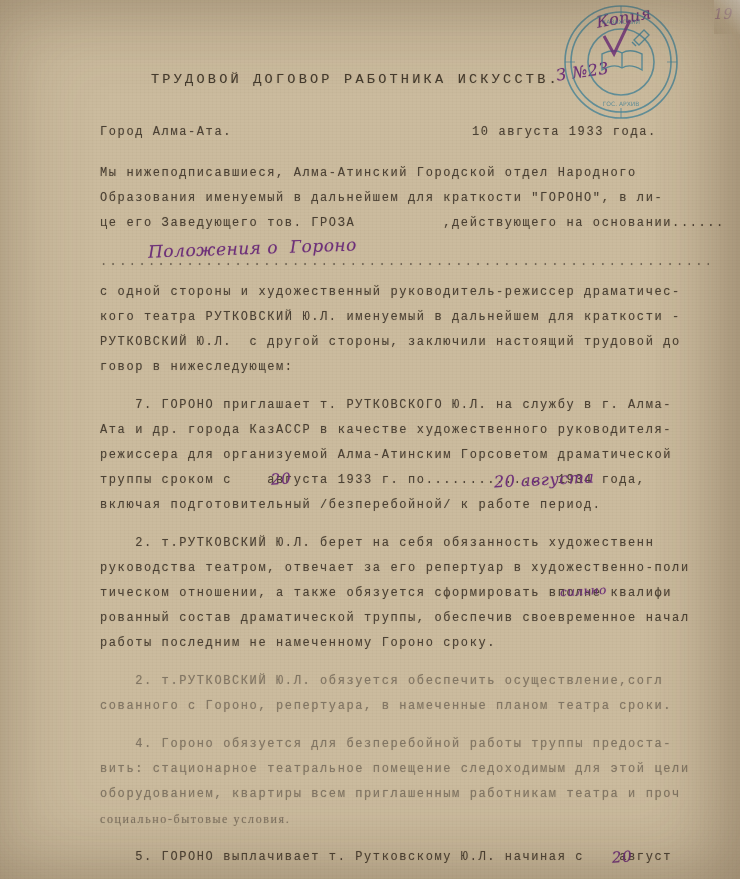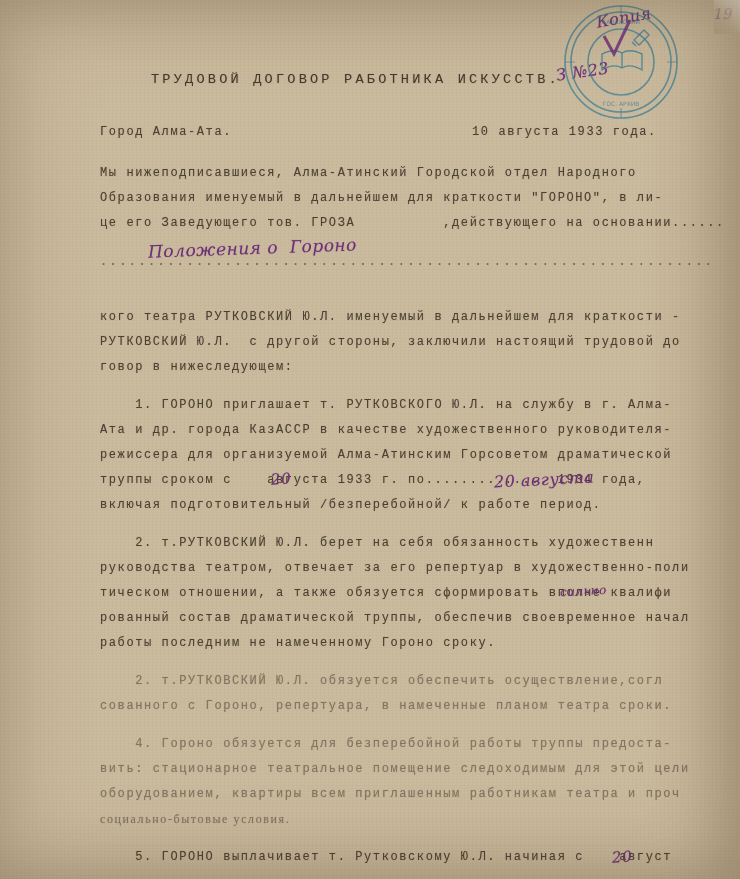--- a/index.html
+++ b/index.html
@@ -97,25 +97,26 @@
     <div class="t title" style="left:151px; top:72px;">ТРУДОВОЙ ДОГОВОР РАБОТНИКА ИСКУССТВ.</div>
 
     <div class="t" style="left:100px; top:125px;">Город Алма-Ата.</div>
     <div class="t" style="left:472px; top:125px;">10 августа 1933 года.</div>
 
     <div class="t" style="left:100px; top:166px;">Мы нижеподписавшиеся, Алма-Атинский Городской отдел Народного</div>
     <div class="t" style="left:100px; top:191px;">Образования именуемый в дальнейшем для краткости "ГОРОНО", в ли-</div>
     <div class="t" style="left:100px; top:216px;">це его Заведующего тов. ГРОЗА          ,действующего на основании......</div>
     <div class="t dots faint" style="left:100px; top:255px;">................................................................</div>
 
+    <div class="t" style="left:100px; top:285px;">с одной стороны и художественный руководитель-режиссер драматичес-</div>
     <div class="t" style="left:100px; top:310px;">кого театра РУТКОВСКИЙ Ю.Л. именуемый в дальнейшем для краткости -</div>
     <div class="t" style="left:100px; top:335px;">РУТКОВСКИЙ Ю.Л.  с другой стороны, заключили настоящий трудовой до</div>
     <div class="t" style="left:100px; top:360px;">говор в нижеследующем:</div>
 
-    <div class="t" style="left:100px; top:398px;">    1. ГОРОНО приглашает т. РУТКОВСКОГО Ю.Л. на службу в г. Алма-</div>
+    <div class="t" style="left:100px; top:398px;">    7. ГОРОНО приглашает т. РУТКОВСКОГО Ю.Л. на службу в г. Алма-</div>
     <div class="t" style="left:100px; top:423px;">Ата и др. города КазАССР в качестве художественного руководителя-</div>
     <div class="t" style="left:100px; top:448px;">режиссера для организуемой Алма-Атинским Горсоветом драматической</div>
     <div class="t" style="left:100px; top:473px;">труппы сроком с    августа 1933 г. по.............. 1934 года,</div>
     <div class="t" style="left:100px; top:498px;">включая подготовительный /безперебойной/ к работе период.</div>
 
     <div class="t" style="left:100px; top:536px;">    2. т.РУТКОВСКИЙ Ю.Л. берет на себя обязанность художественн</div>
     <div class="t" style="left:100px; top:561px;">руководства театром, отвечает за его репертуар в художественно-поли</div>
     <div class="t" style="left:100px; top:586px;">тическом отношении, а также обязуется сформировать вполне квалифи</div>
     <div class="t" style="left:100px; top:611px;">рованный состав драматической труппы, обеспечив своевременное начал</div>
     <div class="t" style="left:100px; top:636px;">работы последним не намеченному Гороно сроку.</div>

